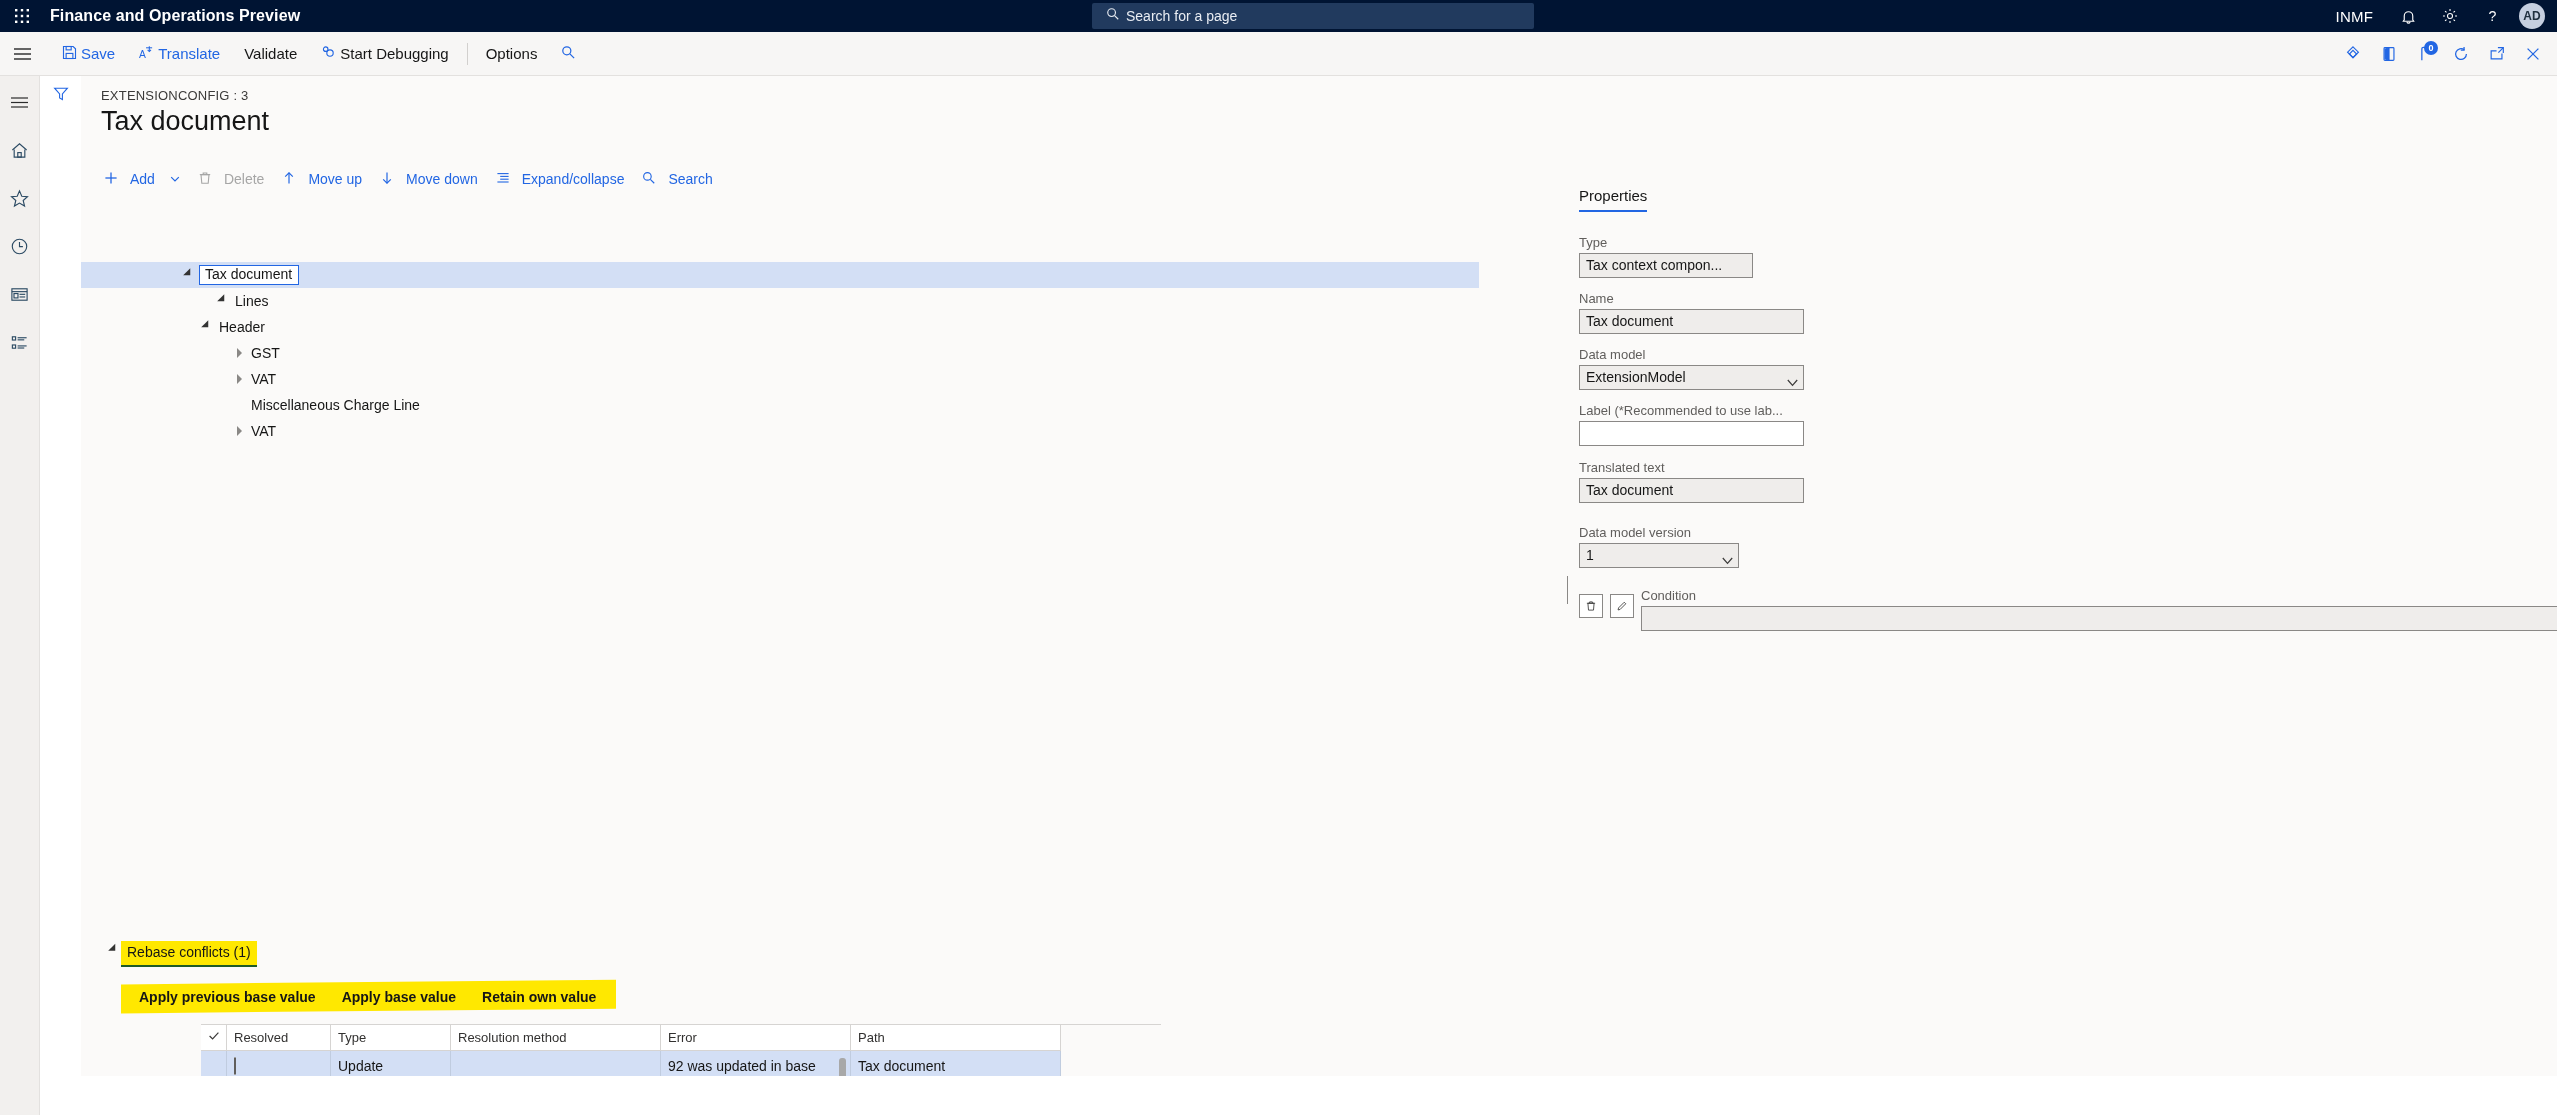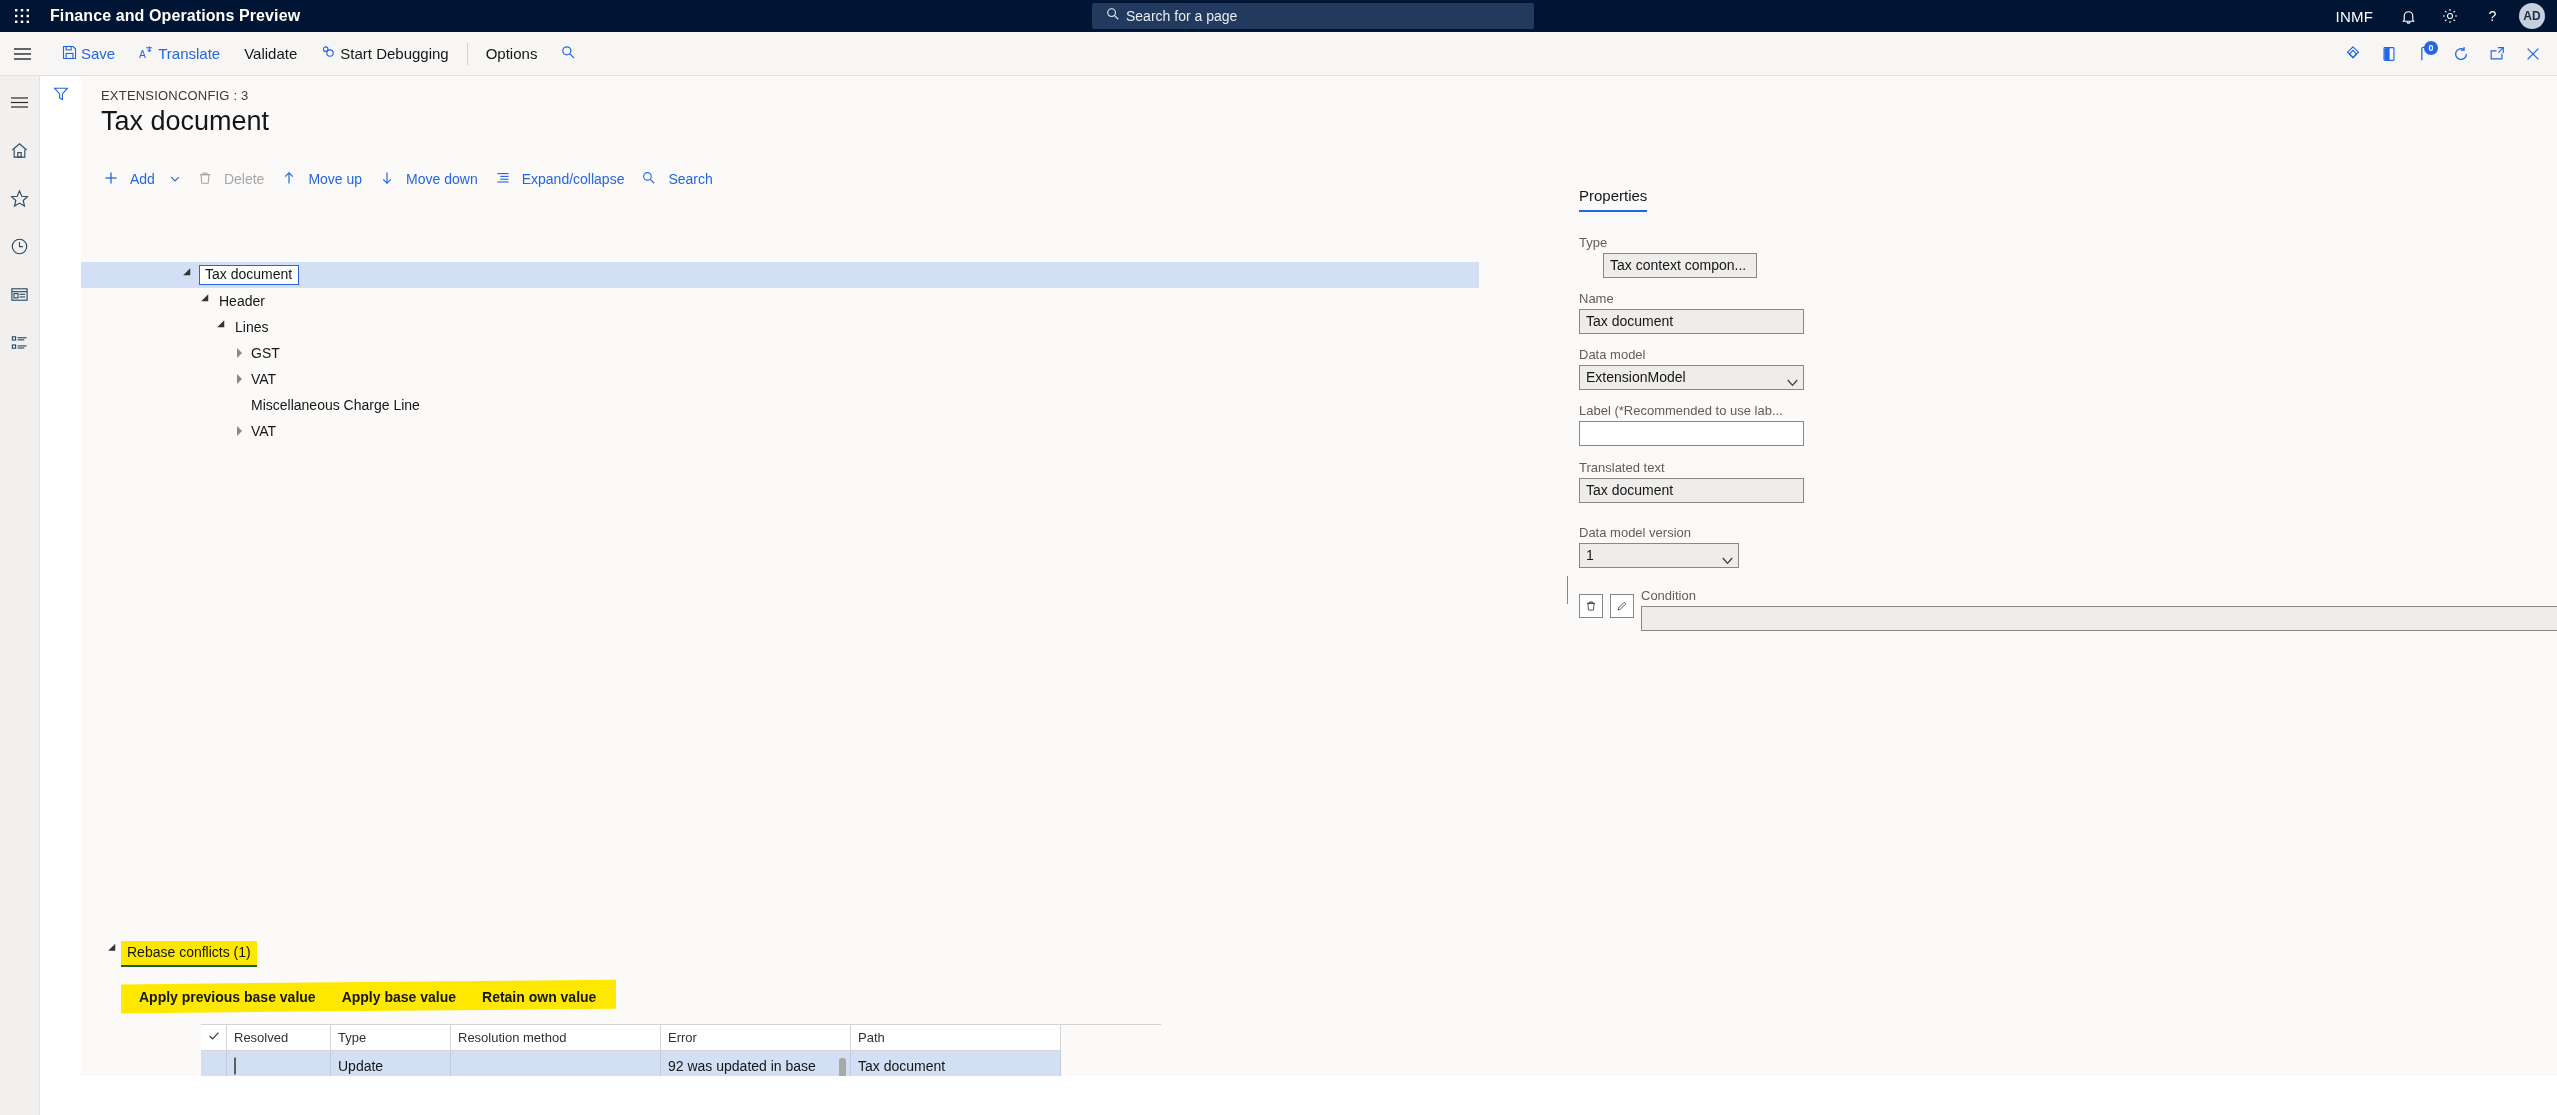--- a/index.html
+++ b/index.html
@@ -622,34 +622,34 @@
 
   <div class="tree">
 
     <div class="trow sel" style="padding-left:98px">
       <span class="tw">
           <span class="caret-open"></span>
         </span>
       <span class="tlabel editing">Tax document</span>
     </div>
 
+    <div class="trow" style="padding-left:132px">
+      <span class="tw">
+          <span class="caret-open"></span>
+        </span>
+      <span class="tlabel">Lines</span>
+    </div>
+
     <div class="trow" style="padding-left:116px">
       <span class="tw">
           <span class="caret-open"></span>
         </span>
       <span class="tlabel">Header</span>
     </div>
 
-    <div class="trow" style="padding-left:132px">
-      <span class="tw">
-          <span class="caret-open"></span>
-        </span>
-      <span class="tlabel">Lines</span>
-    </div>
-
 
     <div class="trow" style="padding-left:148px">
       <span class="tw">
           <span class="caret-closed"></span>
         </span>
       <span class="tlabel">GST</span>
     </div>
 
     <div class="trow" style="padding-left:148px">
       <span class="tw">
@@ -669,21 +669,21 @@
         </span>
       <span class="tlabel">VAT</span>
     </div>
   </div>
 
   <div class="props">
     <div class="props-tab">Properties</div>
 
     <div class="fld" style="left:83px; top:83px;">
       <span class="fld-label">Type</span>
-      <div class="fld-input" style="width:154px; line-height:23px;margin-left:24px;">Tax context compon...</div>
+      <div class="fld-input" style="width:174px; line-height:23px;">Tax context compon...</div>
     </div>
 
     <div class="fld" style="left:83px; top:139px;">
       <span class="fld-label">Name</span>
       <div class="fld-input" style="width:225px; line-height:23px;">Tax document</div>
     </div>
 
     <div class="fld" style="left:83px; top:195px;">
       <span class="fld-label">Data model</span>
       <div class="fld-select" style="width:225px;">

